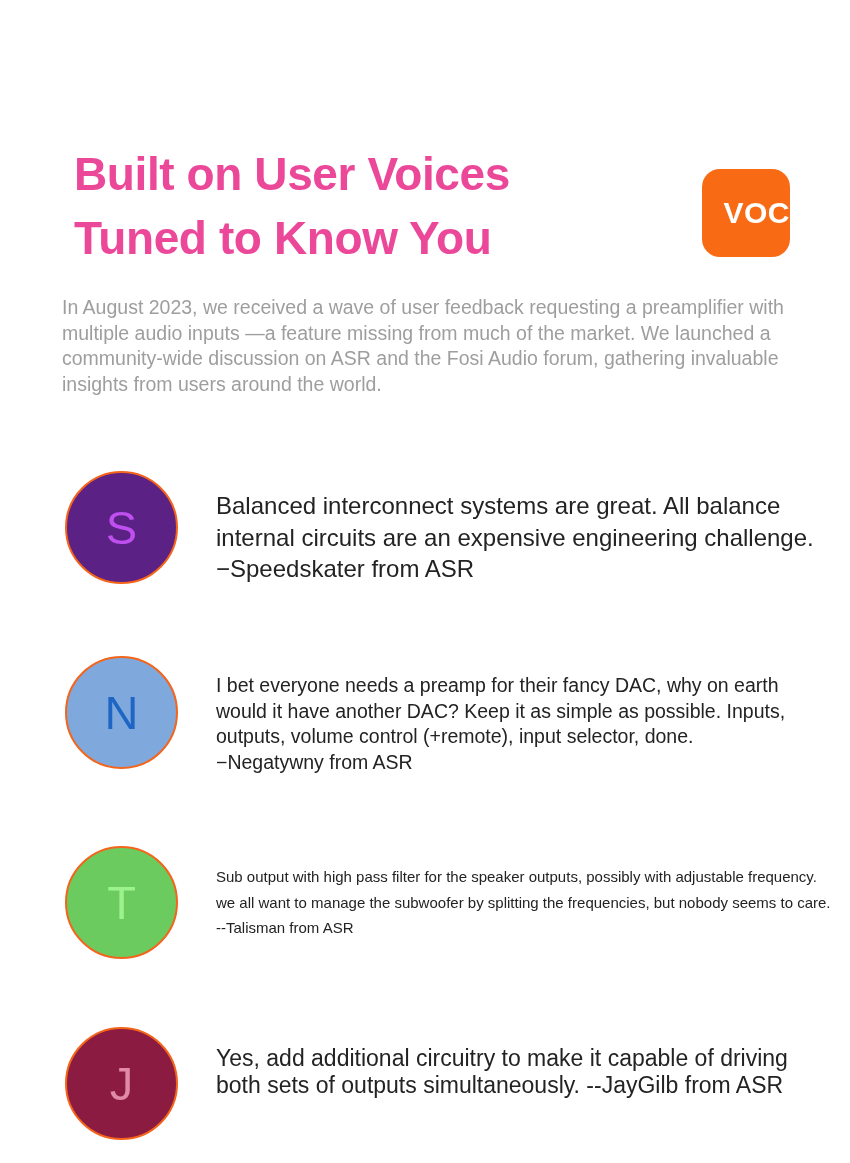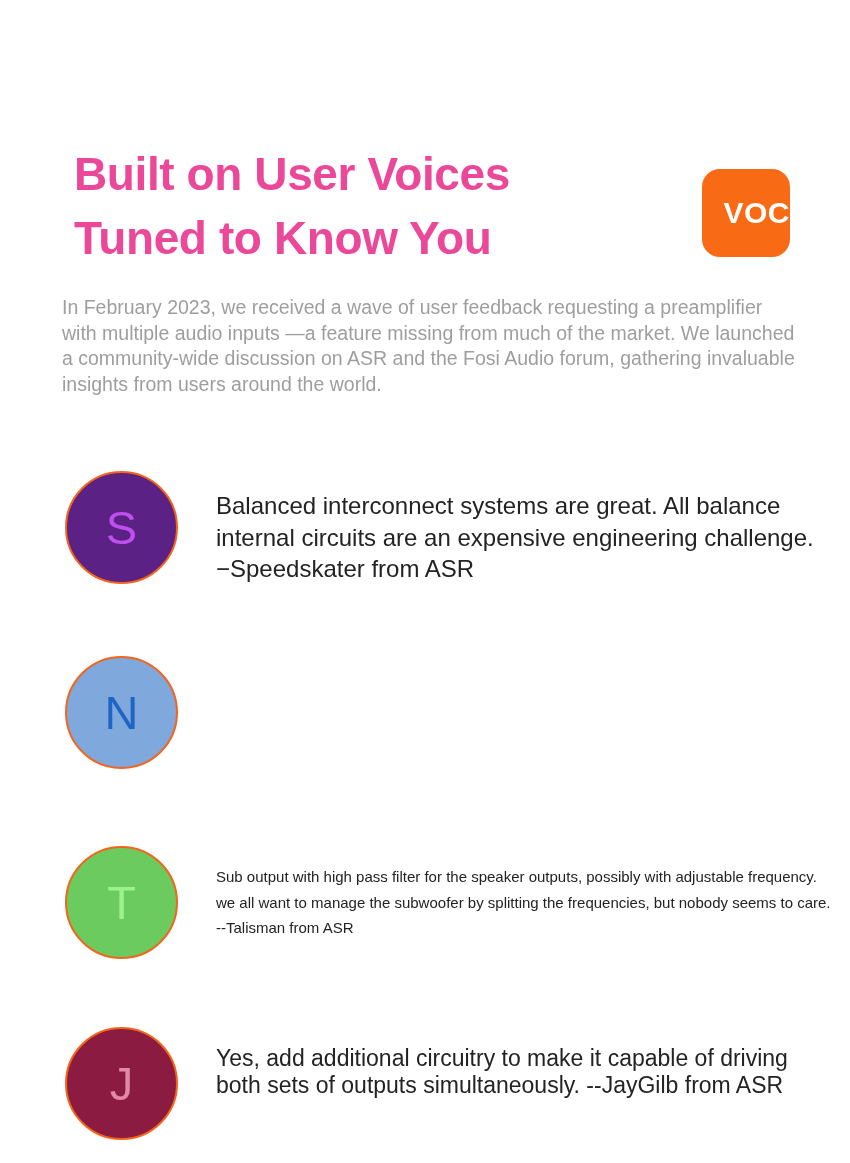--- a/index.html
+++ b/index.html
@@ -147,35 +147,37 @@
 
   <div class="header">
     <h1 class="page-title">Built on User Voices
 Tuned to Know You</h1>
 
     <div class="brand-badge" style="background: rgb(249, 106, 20);">
       <span class="brand-badge-text" style="color: rgb(255, 255, 255);">VOC</span>
     </div>
   </div>
 
-  <p class="intro" style="color: rgb(158, 158, 158);">In February 2023, we received a wave of user feedback requesting a preamplifier with multiple audio inputs —a feature missing from much of the market. We launched a community-wide discussion on ASR and the Fosi Audio forum, gathering invaluable insights from users around the world.</p>
+  <p class="intro" style="color: rgb(158, 158, 158);">In August 2023, we received a wave of user feedback requesting a preamplifier with multiple audio inputs —a feature missing from much of the market. We launched a community-wide discussion on ASR and the Fosi Audio forum, gathering invaluable insights from users around the world.</p>
 
   <div class="testimonials">
 
     <div class="testimonial t0">
       <div class="avatar" style="background: rgb(91, 33, 132); border-color: rgb(244, 100, 27);">
         <span class="avatar-initial" style="color: rgb(192, 79, 240);">S</span>
       </div>
       <p class="quote">Balanced interconnect systems are great. All balance internal circuits are an expensive engineering challenge. −Speedskater from ASR</p>
     </div>
 
     <div class="testimonial t1">
       <div class="avatar" style="background: rgb(127, 168, 220); border-color: rgb(244, 100, 27);">
         <span class="avatar-initial" style="color: rgb(31, 102, 196);">N</span>
       </div>
+      <p class="quote">I bet everyone needs a preamp for their fancy DAC, why on earth would it have another DAC? Keep it as simple as possible. Inputs, outputs, volume control (+remote), input selector, done.
+−Negatywny from ASR</p>
     </div>
 
     <div class="testimonial t2">
       <div class="avatar" style="background: rgb(108, 203, 95); border-color: rgb(244, 100, 27);">
         <span class="avatar-initial" style="color: rgb(156, 242, 140);">T</span>
       </div>
       <p class="quote">Sub output with high pass filter for the speaker outputs, possibly with adjustable frequency. we all want to manage the subwoofer by splitting the frequencies, but nobody seems to care.
 --Talisman from ASR</p>
     </div>
 

